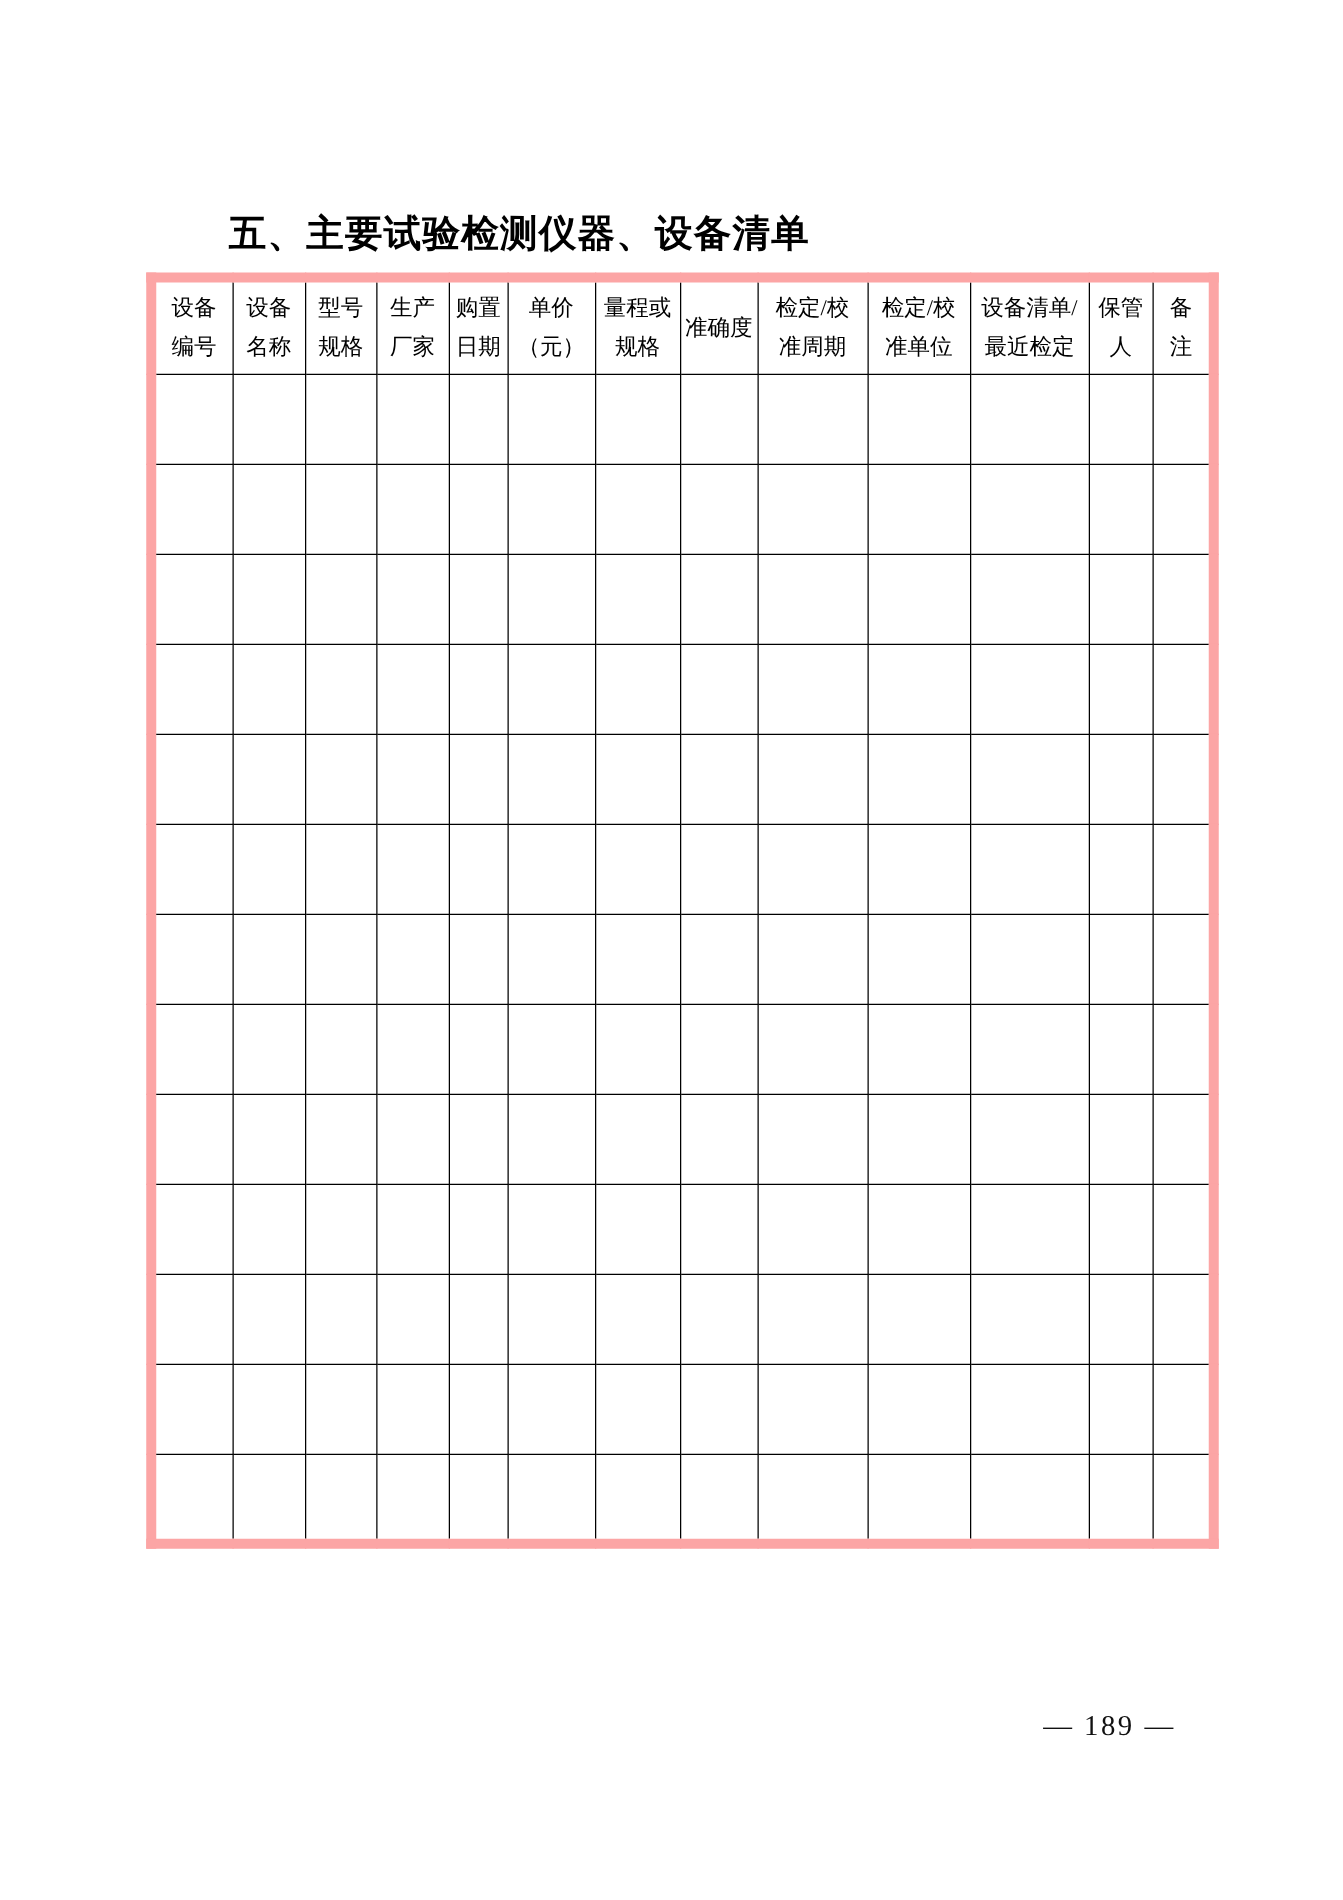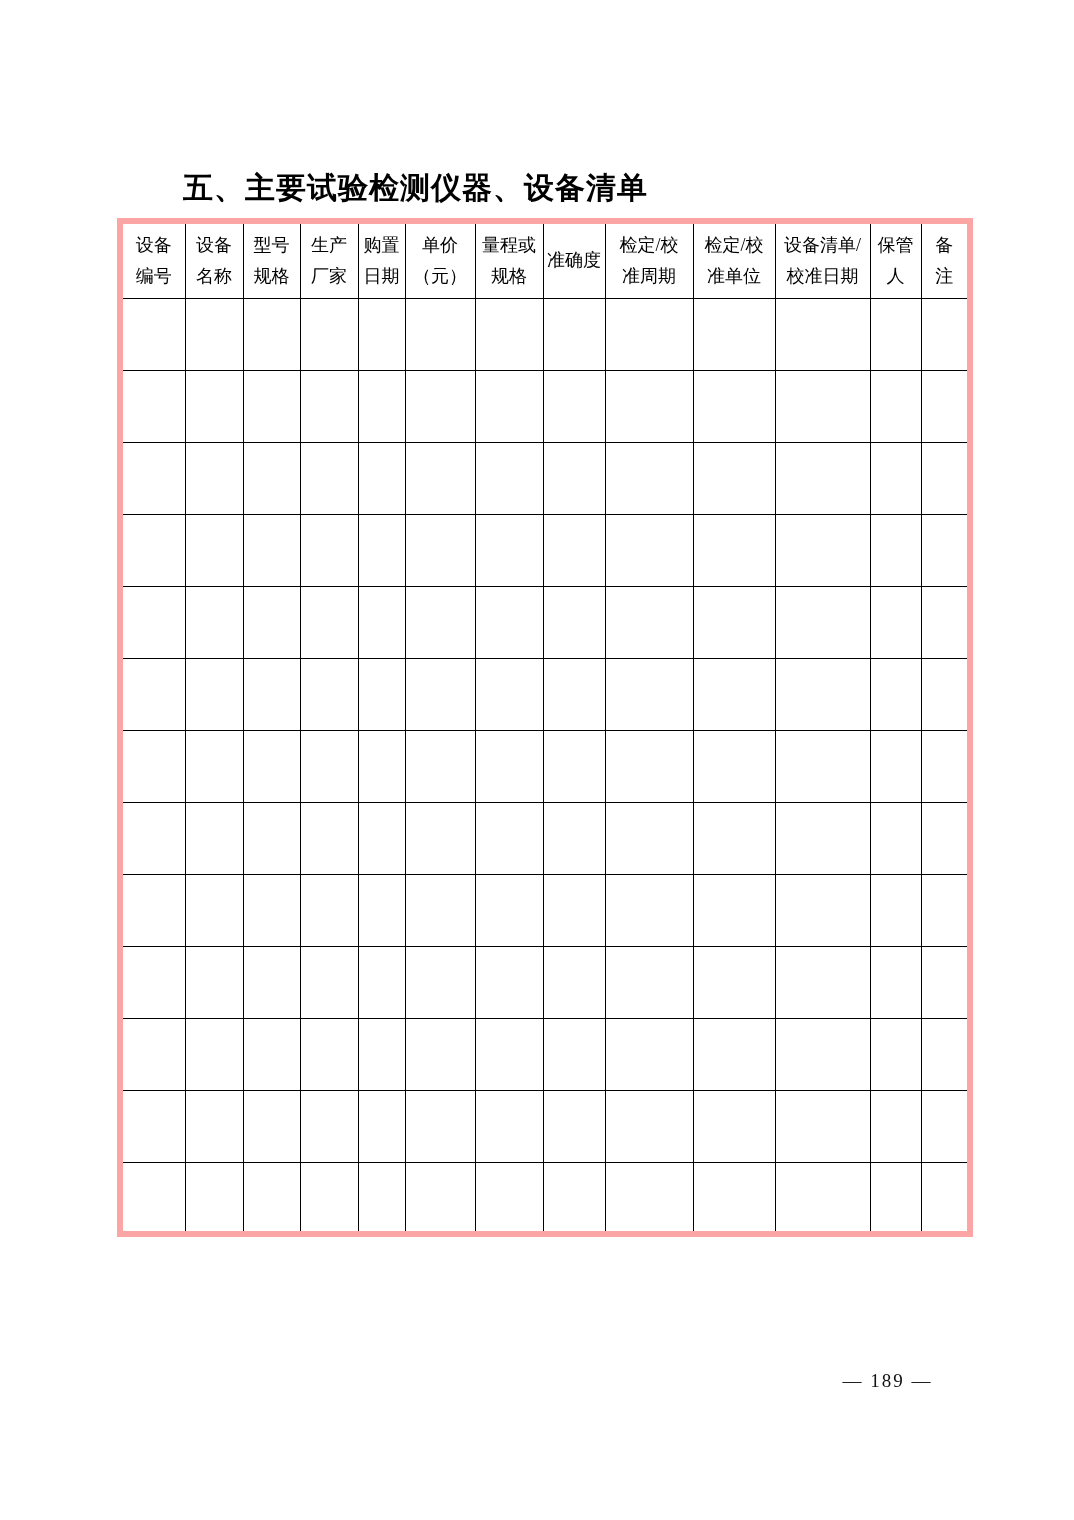--- a/index.html
+++ b/index.html
@@ -29,21 +29,21 @@
     letter-spacing: 1px;
     white-space: nowrap;
   }
   table.equipment-table {
     position: absolute;
     left: 117px;
     top: 218px;
     width: 850px;
     border-collapse: collapse;
     table-layout: fixed;
-    border: 6px solid #fca5a5;
+    border: 8px solid #fca5a5;
   }
   .equipment-table th,
   .equipment-table td {
     border: 1px solid #000000;
     padding: 0;
     background: #ffffff;
   }
   .equipment-table thead tr {
     height: 77px;
   }
@@ -63,21 +63,21 @@
     display: block;
     white-space: nowrap;
   }
   .page-number {
     position: absolute;
     left: 815px;
     top: 1367px;
     width: 145px;
     text-align: center;
     font-family: "Liberation Serif", serif;
-    font-size: 19px;
+    font-size: 23px;
     line-height: 28px;
     color: #111111;
     letter-spacing: 2px;
     white-space: nowrap;
   }
 </style>
 </head>
 <body>
 
 <div class="page">
@@ -136,21 +136,21 @@
           <th>
             <span class="header-line">检定/校</span>
             <span class="header-line">准周期</span>
           </th>
           <th>
             <span class="header-line">检定/校</span>
             <span class="header-line">准单位</span>
           </th>
           <th>
             <span class="header-line">设备清单/</span>
-            <span class="header-line">校准日期</span>
+            <span class="header-line">最近检定</span>
           </th>
           <th>
             <span class="header-line">保管</span>
             <span class="header-line">人</span>
           </th>
           <th>
             <span class="header-line">备</span>
             <span class="header-line">注</span>
           </th>
         </tr>

